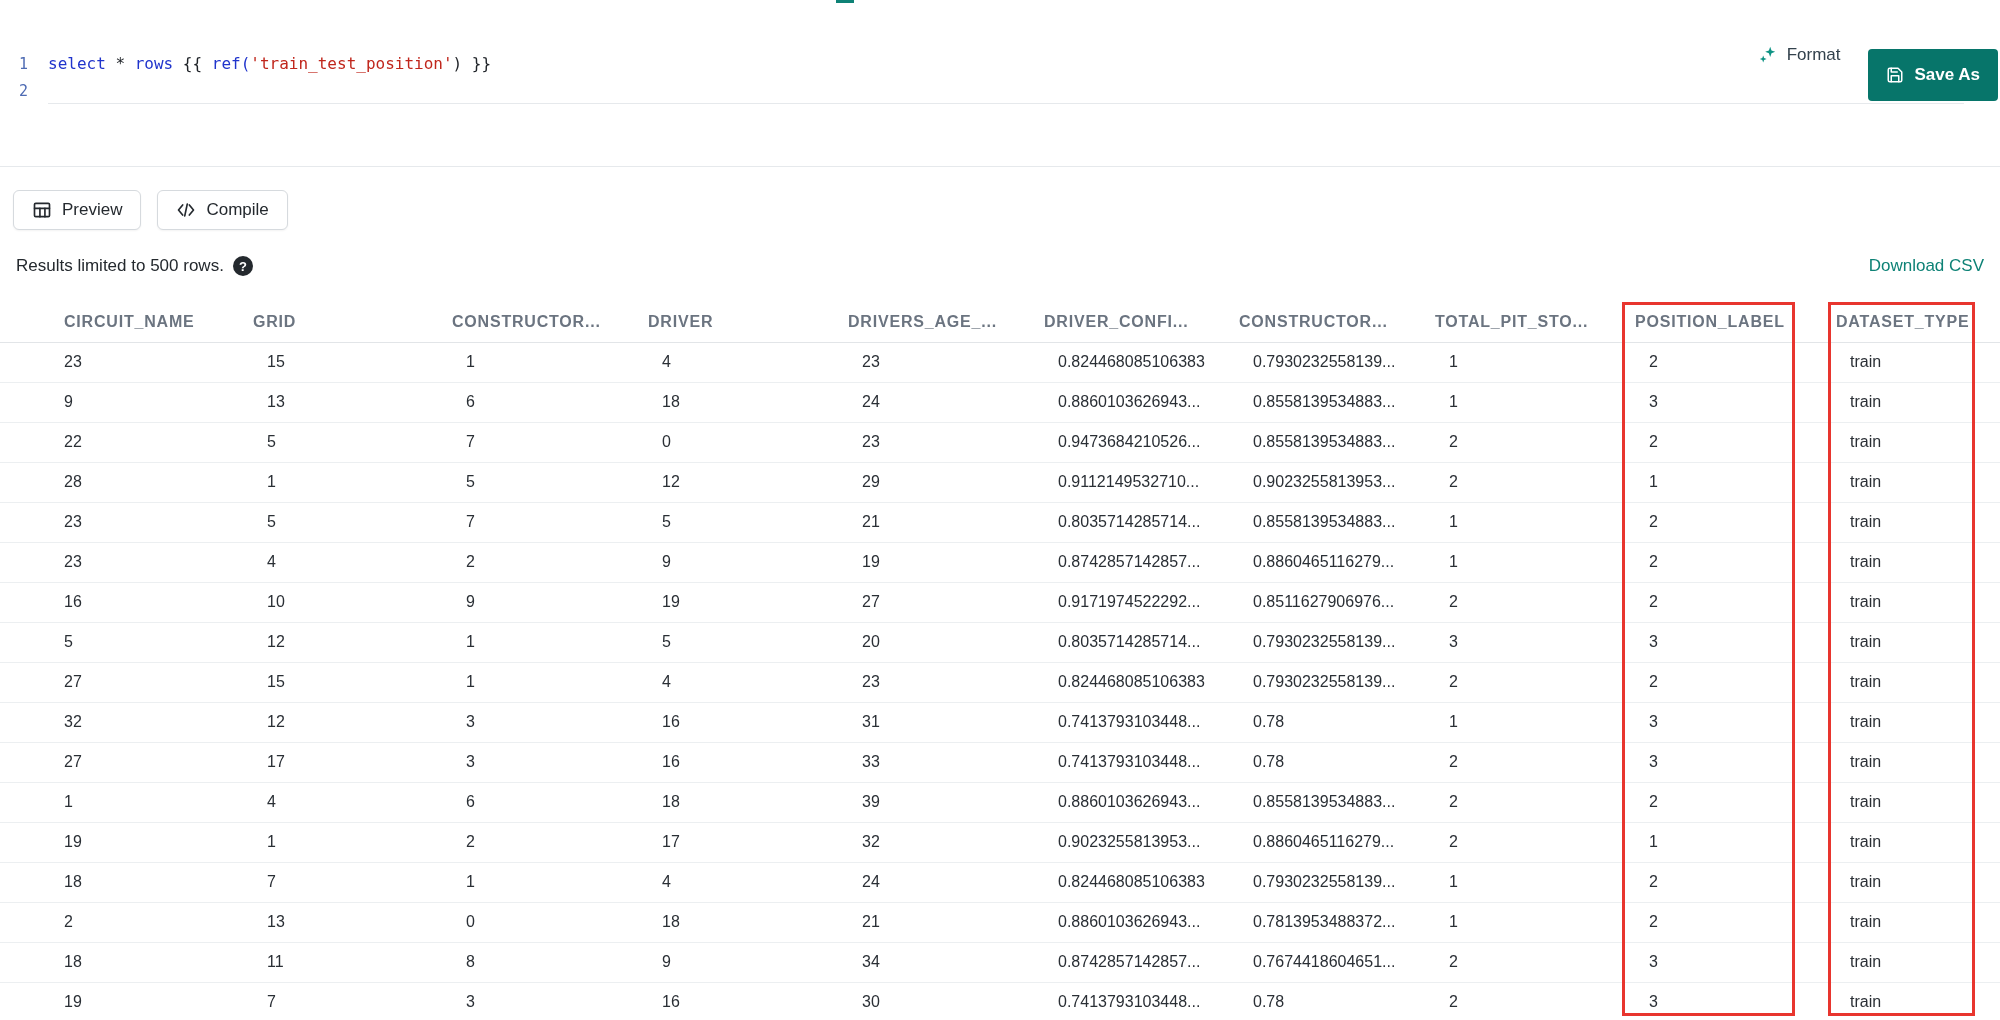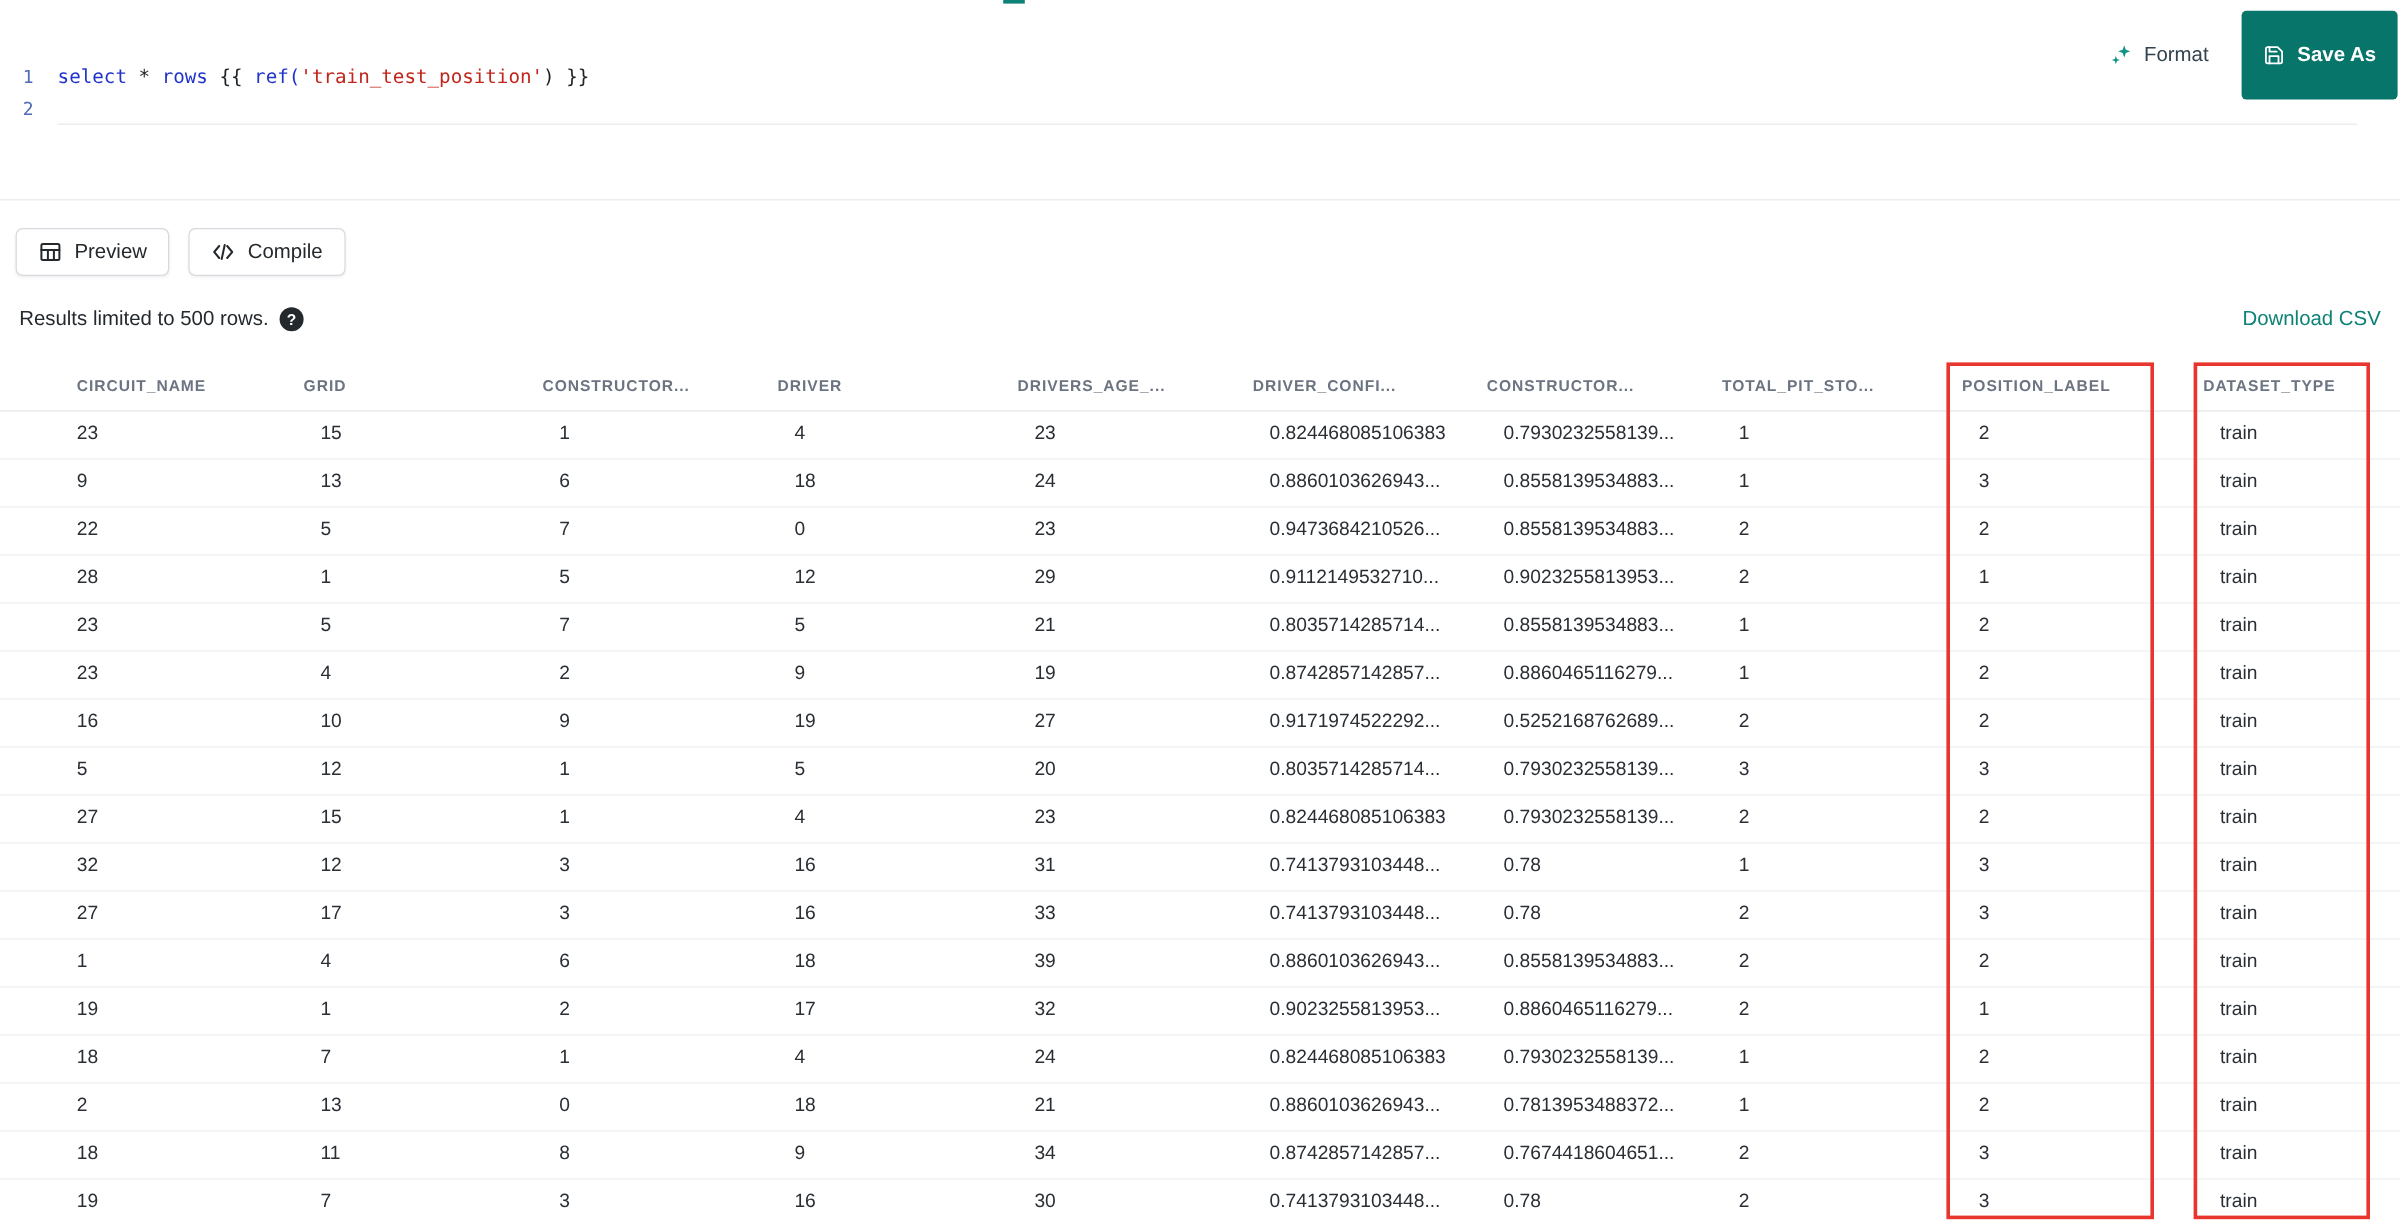--- a/index.html
+++ b/index.html
@@ -27,22 +27,22 @@
     display: flex; align-items: center; gap: 28px; z-index: 2;
   }
   .format-btn {
     display: flex; align-items: center; gap: 9px;
     font-size: 17px; color: #33424d; cursor: pointer;
   }
   .saveas {
     display: flex; align-items: center; gap: 10px;
     background: var(--accent-dark, #07756a); color: #fff;
     border: none; border-radius: 4px;
-    padding: 27px 18px; font-size: 17px; font-weight: 600;
-    font-family: "Liberation Sans", sans-serif; cursor: pointer;
+    padding: 16px 18px; font-size: 17px; font-weight: 600;
+    font-family: "Liberation Sans", sans-serif; cursor: pointer; margin-top: 40px;
   }
   .code {
     padding-top: 50px;
     font-family: "DejaVu Sans Mono", monospace;
     font-size: 16px;
   }
   .code-row { display: flex; align-items: center; height: 27px; }
   .gutter {
     width: 48px; flex: none; text-align: right; padding-right: 20px;
     color: #4e6bb3; font-size: 15px;
@@ -84,21 +84,21 @@
     width: 20px; height: 20px; border-radius: 50%;
     background: #24292e; color: #fff; font-size: 13px; font-weight: bold;
     margin-left: 9px; cursor: pointer;
   }
   .spacer { flex: 1; }
   .download { font-size: 17px; color: var(--accent, #0e8276); text-decoration: none; cursor: pointer; }
   
   .table-wrap { position: relative; }
   table { width: 2000px; border-collapse: collapse; table-layout: fixed; }
   thead th {
-    text-align: left; font-size: 13px; font-weight: 600;
+    text-align: left; font-size: 16px; font-weight: 600;
     letter-spacing: 0.8px; color: #6b7480;
     height: 40px; padding: 0 8px 0 0;
     border-bottom: 1px solid #e2e5e8;
     white-space: nowrap; overflow: hidden;
   }
   tbody td {
     height: 40px; padding: 0 8px 0 14px;
     font-size: 16px; color: #2a2f35;
     border-bottom: 1px solid #eceff1;
     white-space: nowrap; overflow: hidden;
@@ -279,21 +279,21 @@
             <td>2</td>
             <td>train</td>
           </tr>
           <tr>
             <td>16</td>
             <td>10</td>
             <td>9</td>
             <td>19</td>
             <td>27</td>
             <td>0.9171974522292...</td>
-            <td>0.5252168762689...</td>
+            <td>0.8511627906976...</td>
             <td>2</td>
             <td>2</td>
             <td>train</td>
           </tr>
           <tr>
             <td>5</td>
             <td>12</td>
             <td>1</td>
             <td>5</td>
             <td>20</td>

